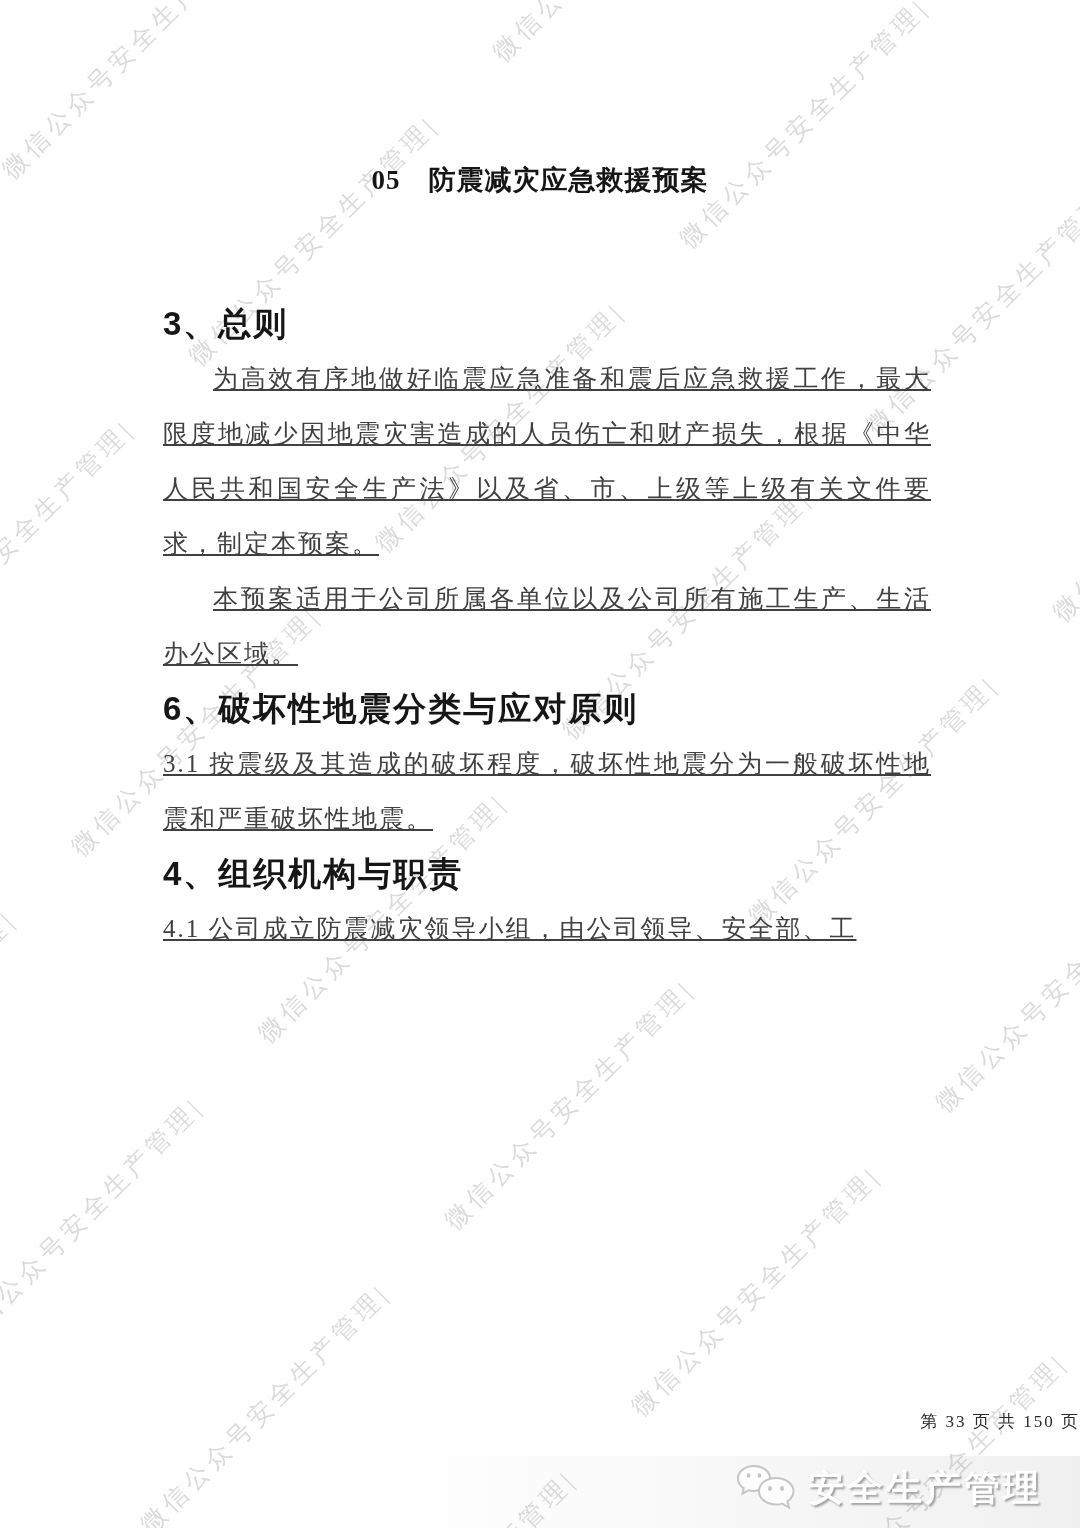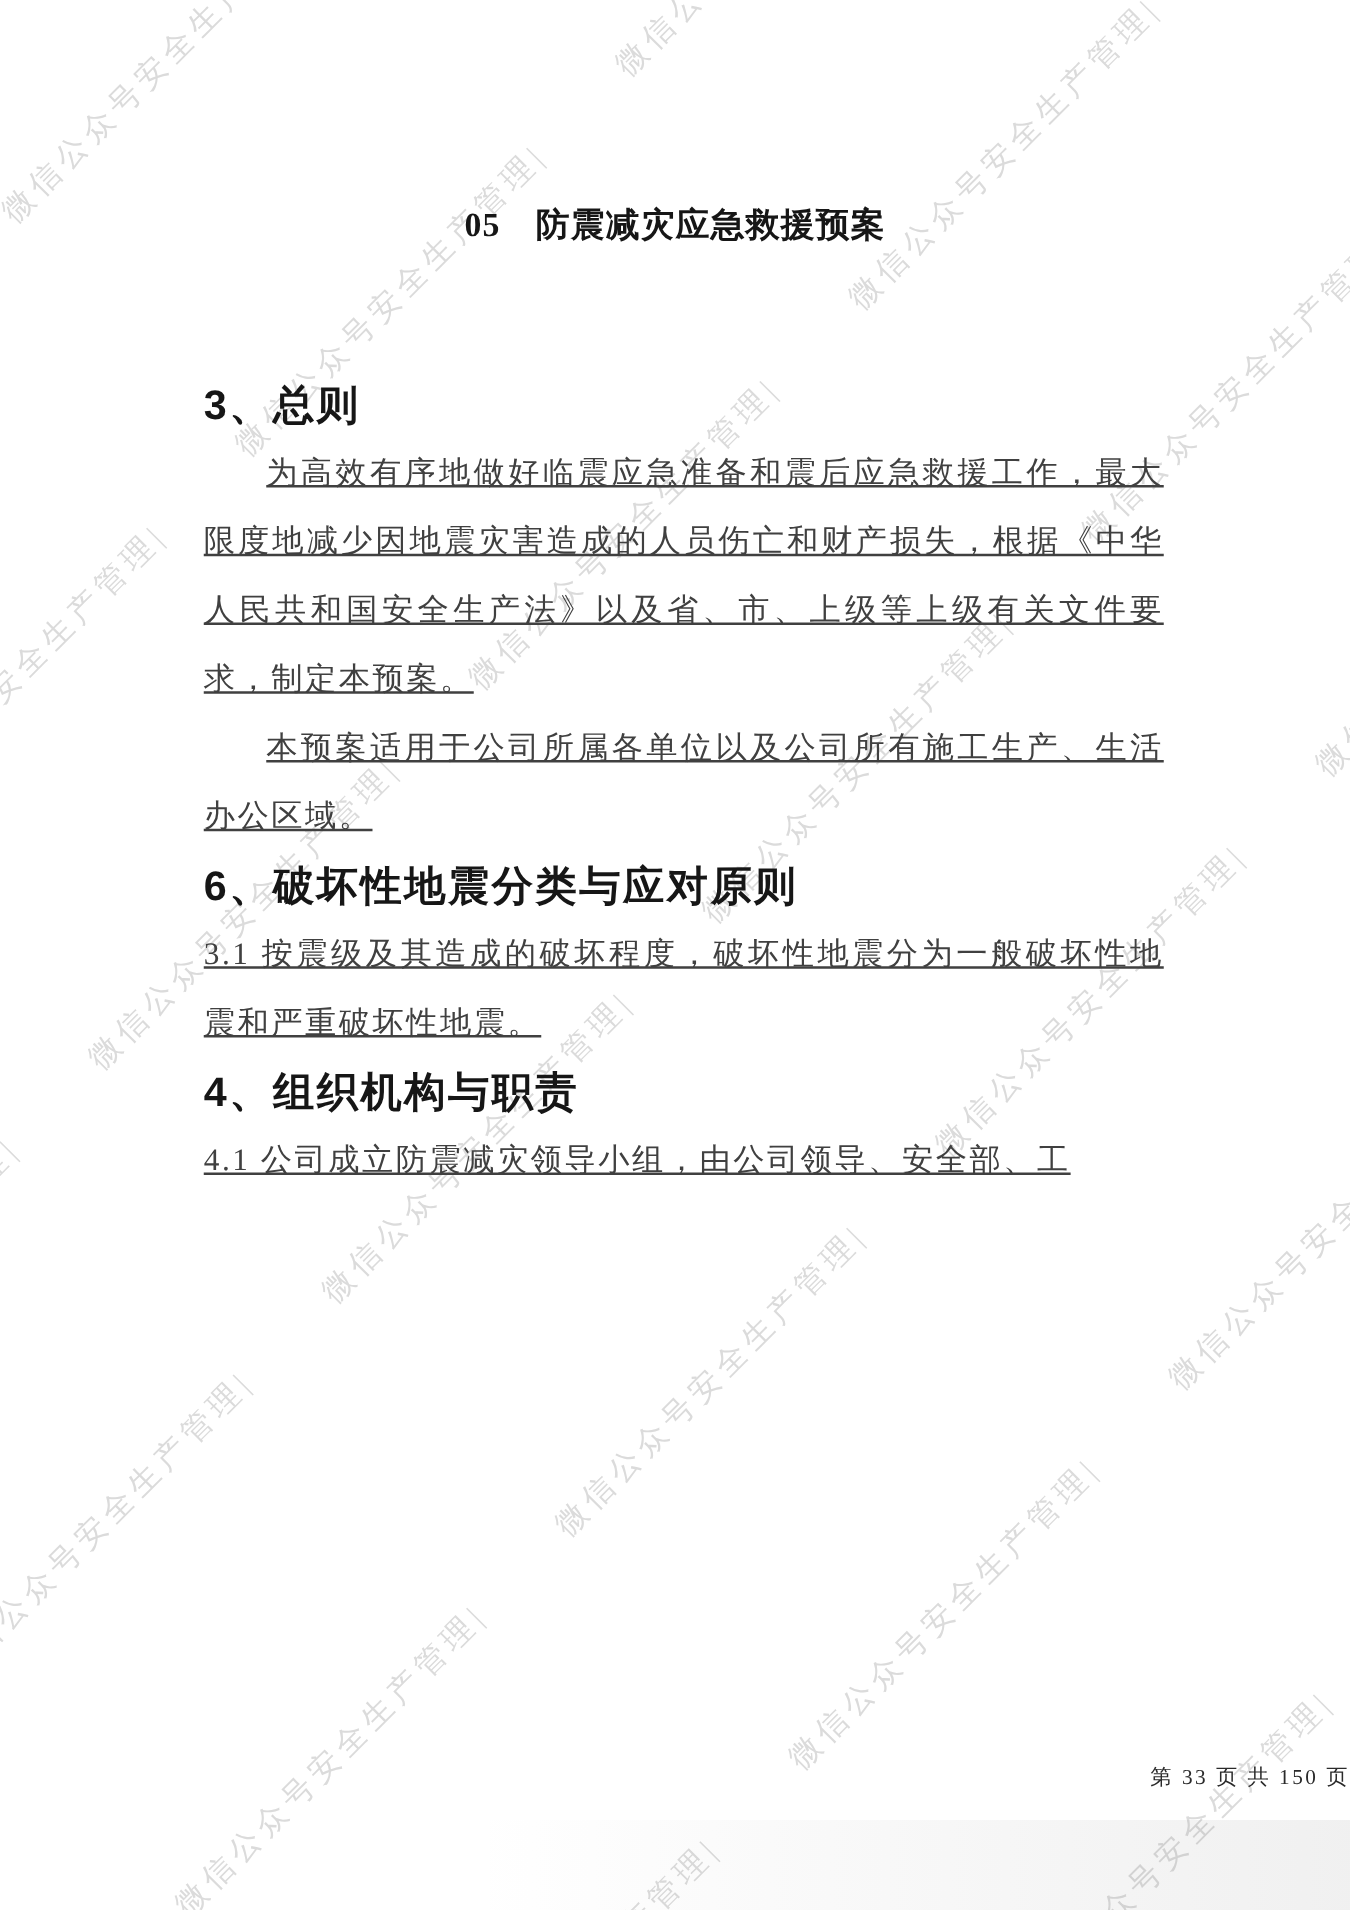--- a/index.html
+++ b/index.html
@@ -102,14 +102,31 @@
 
     <div class="sec-heading">4、组织机构与职责</div>
     <div class="para">4.1 公司成立防震减灾领导小组，由公司领导、安全部、工</div>
 
   </div>
 
   <div class="page-footer">第 33 页 共 150 页</div>
 
   <div class="bottom-band"></div>
 
+  <div class="brand">
+    <svg class="brand-icon" width="64" height="52" viewBox="0 0 64 52">
+
+      <g fill="#fdfdfd" stroke="#c6c6c6" stroke-width="2">
+        <path d="M20 4 C11 4 4 9.5 4 16.5 C4 20.5 6.2 24 9.8 26.3 L8.5 31.5 L14.5 28.3 C16.2 28.8 18 29 20 29 C29 29 36 23.5 36 16.5 C36 9.5 29 4 20 4 Z"></path>
+      </g>
+      <ellipse cx="14.5" cy="13.5" rx="1.8" ry="2.2" fill="#c6c6c6"></ellipse>
+      <ellipse cx="25.5" cy="13.5" rx="1.8" ry="2.2" fill="#c6c6c6"></ellipse>
+
+      <g fill="#fdfdfd" stroke="#c6c6c6" stroke-width="2">
+        <path d="M42 16 C32.5 16 25 21.8 25 29.2 C25 36.6 32.5 42.5 42 42.5 C44.2 42.5 46.3 42.2 48.2 41.6 L55 45.5 L53.3 39.3 C57.2 36.9 59.5 33.3 59.5 29.2 C59.5 21.8 51.5 16 42 16 Z"></path>
+      </g>
+      <ellipse cx="36" cy="26.5" rx="2" ry="2.4" fill="#c6c6c6"></ellipse>
+      <ellipse cx="48" cy="26.5" rx="2" ry="2.4" fill="#c6c6c6"></ellipse>
+    </svg>
+    <span class="brand-name">安全生产管理</span>
+  </div>
 
 </div>
 
 </body></html>

